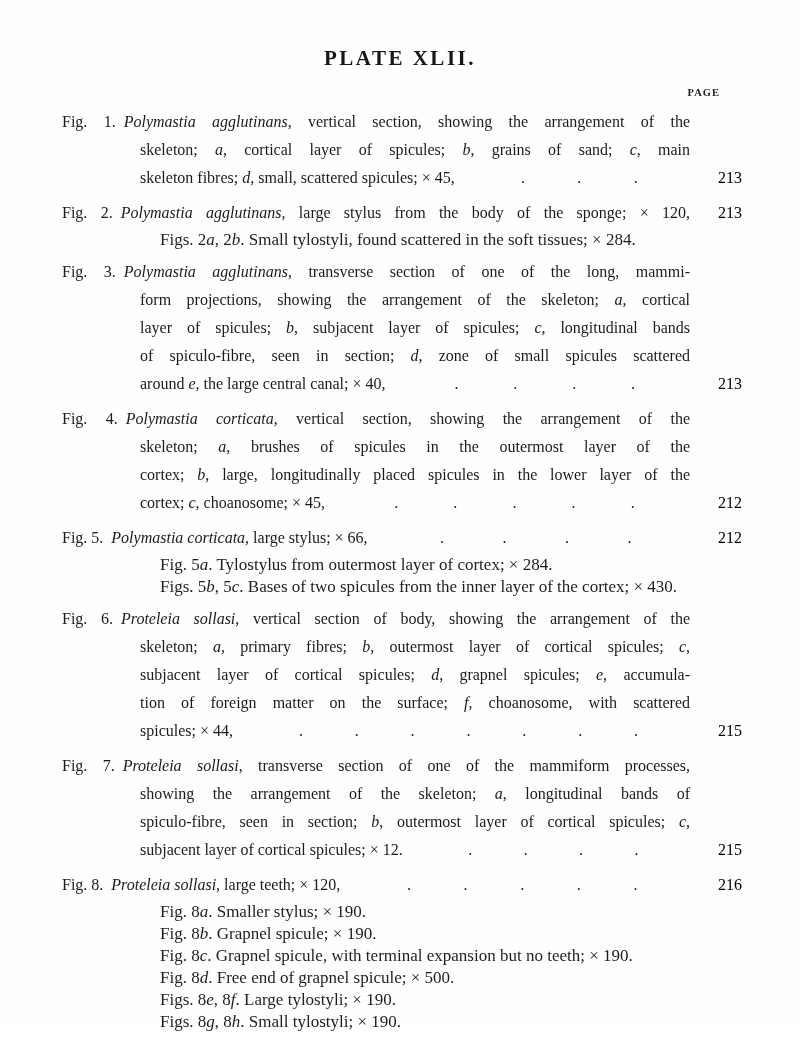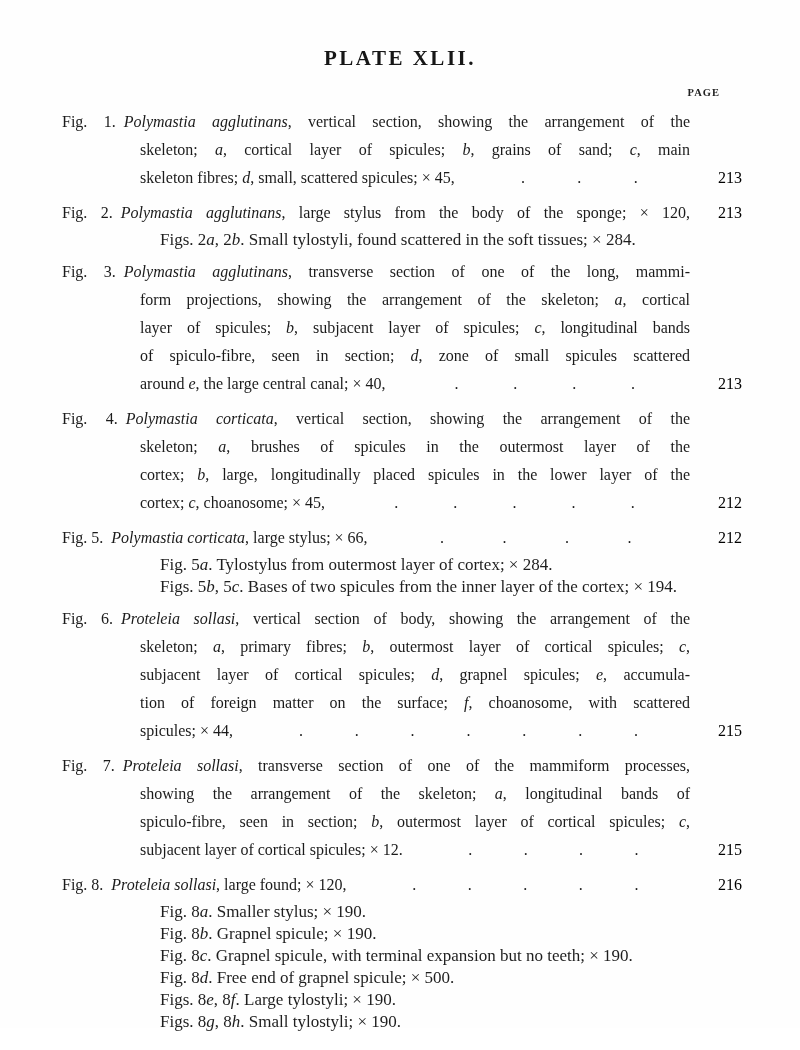--- a/index.html
+++ b/index.html
@@ -130,21 +130,21 @@
                 <span class="dot">.</span>
                 <span class="dot">.</span>
                 <span class="dot">.</span>
               </span>
             </div>
           </div>
           <div class="pagenum">212</div>
         </div>
         <div class="sublines">
           <div class="subline"><span>Fig. 5</span><span class="it">a</span><span>.  Tylostylus from outermost layer of cortex; × 284.</span></div>
-          <div class="subline"><span>Figs. 5</span><span class="it">b</span><span>, 5</span><span class="it">c</span><span>.  Bases of two spicules from the inner layer of the cortex; × 194.</span></div>
+          <div class="subline"><span>Figs. 5</span><span class="it">b</span><span>, 5</span><span class="it">c</span><span>.  Bases of two spicules from the inner layer of the cortex; × 430.</span></div>
         </div>
       </div>
       <div class="entry">
         <div class="para-wrap">
           <div class="para">
             <div class="line"><span class="fig-label">Fig. 6.</span><span class="it">Proteleia sollasi</span><span>, vertical section of body, showing the arrangement of the</span></div>
             <div class="line cont"><span>skeleton; </span><span class="it">a</span><span>, primary fibres; </span><span class="it">b</span><span>, outermost layer of cortical spicules; </span><span class="it">c</span><span>,</span></div>
             <div class="line cont"><span>subjacent layer of cortical spicules; </span><span class="it">d</span><span>, grapnel spicules; </span><span class="it">e</span><span>, accumula-</span></div>
             <div class="line cont"><span>tion of foreign matter on the surface; </span><span class="it">f</span><span>, choanosome, with scattered</span></div>
             <div class="line cont flexline">
@@ -179,21 +179,21 @@
               </span>
             </div>
           </div>
           <div class="pagenum">215</div>
         </div>
       </div>
       <div class="entry">
         <div class="para-wrap">
           <div class="para">
             <div class="line flexline">
-              <span class="txt"><span class="fig-label">Fig. 8.</span><span class="it">Proteleia sollasi</span><span>, large found; × 120,</span></span>
+              <span class="txt"><span class="fig-label">Fig. 8.</span><span class="it">Proteleia sollasi</span><span>, large teeth; × 120,</span></span>
               <span class="leader">
                 <span class="dot">.</span>
                 <span class="dot">.</span>
                 <span class="dot">.</span>
                 <span class="dot">.</span>
                 <span class="dot">.</span>
               </span>
             </div>
           </div>
           <div class="pagenum">216</div>

